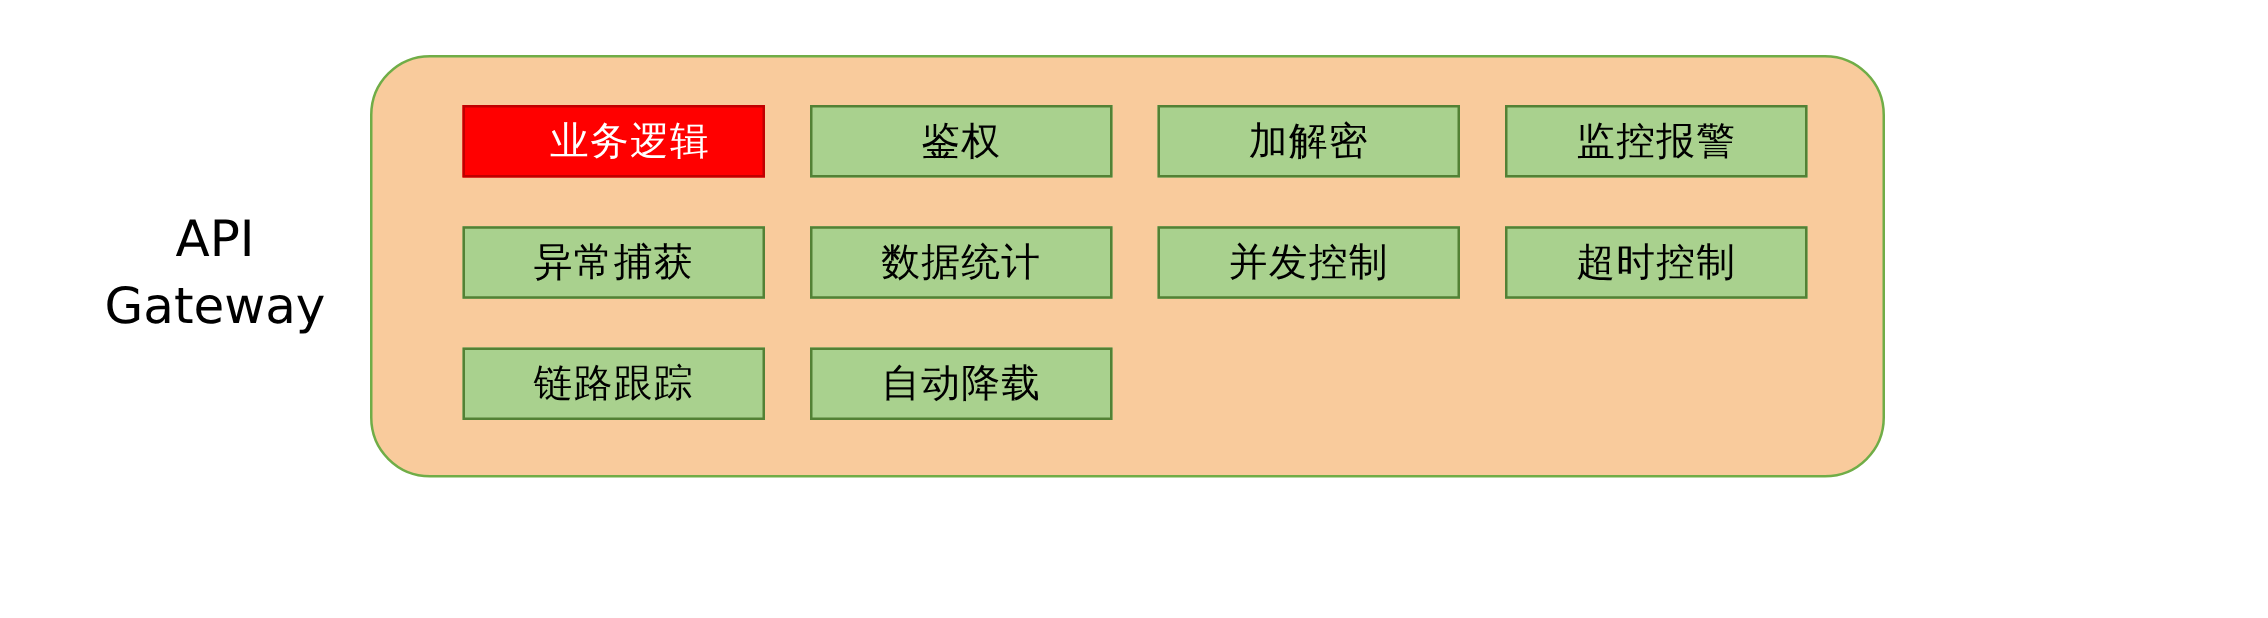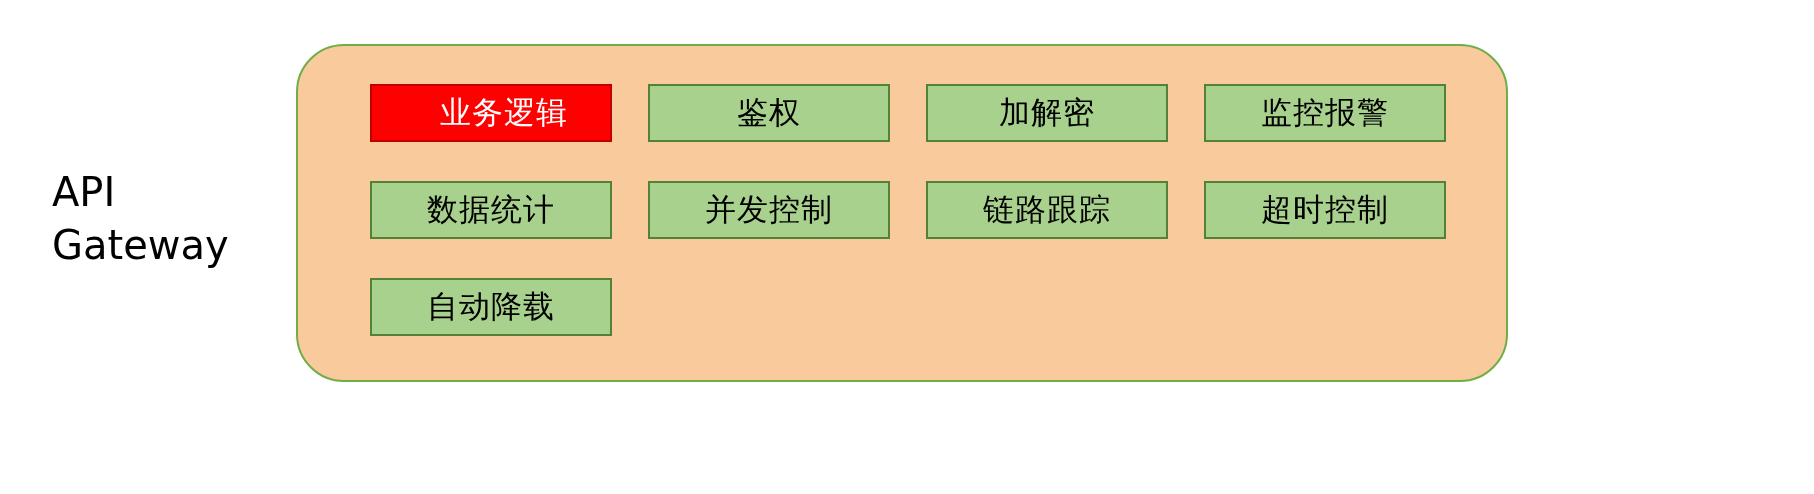--- a/index.html
+++ b/index.html
@@ -18,21 +18,21 @@
     position: absolute;
     left: 0; top: 0;
     width: 1814px;
     height: 494px;
   }
   .side-label {
     position: absolute;
     left: 52px;
     top: 166px;
     width: 240px;
-    text-align: left;
+    text-align: center;
     font-size: 40px;
     line-height: 1.32;
     color: #000000;
   }
   .gateway-box {
     position: absolute;
     left: 296px;
     top: 44px;
     width: 1212px;
     height: 338px;
@@ -79,21 +79,22 @@
     <div>API</div>
     <div>Gateway</div>
   </div>
 
   <div class="gateway-box">
     <div class="grid">
       <div class="cell highlight">业务逻辑</div>
       <div class="cell">鉴权</div>
       <div class="cell">加解密</div>
       <div class="cell">监控报警</div>
+      <div class="cell">异常捕获</div>
       <div class="cell">数据统计</div>
       <div class="cell">并发控制</div>
+      <div class="cell">超时控制</div>
       <div class="cell">链路跟踪</div>
-      <div class="cell">超时控制</div>
       <div class="cell">自动降载</div>
     </div>
   </div>
 
 </div>
 
 </body></html>

